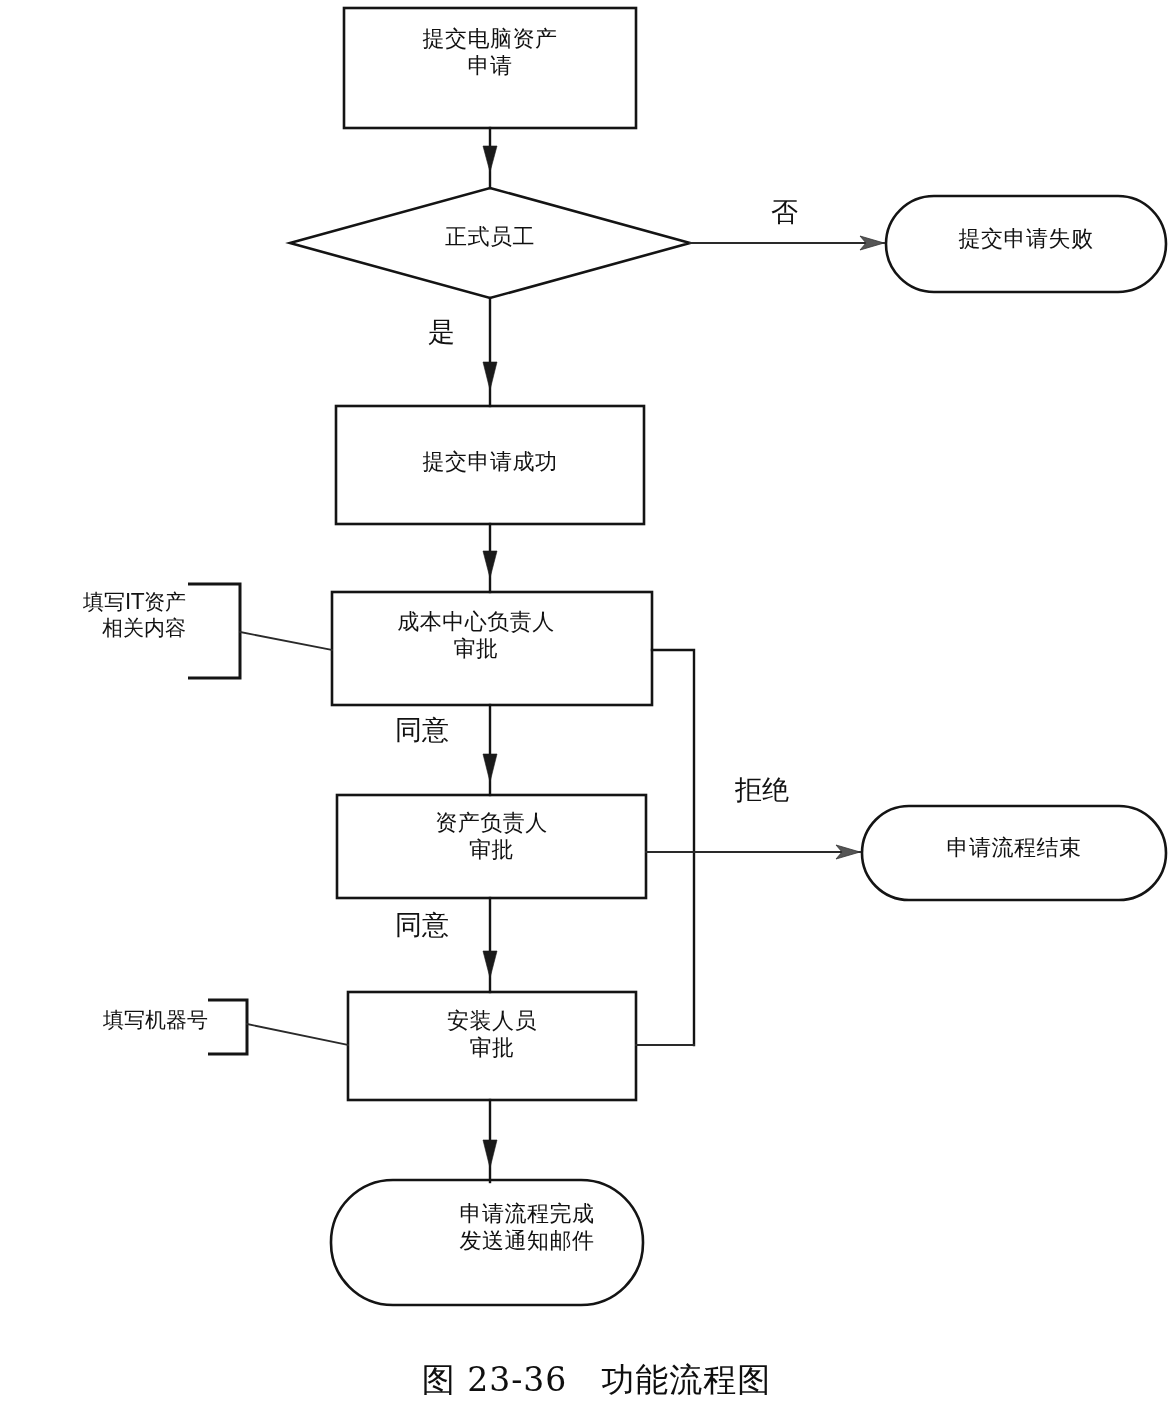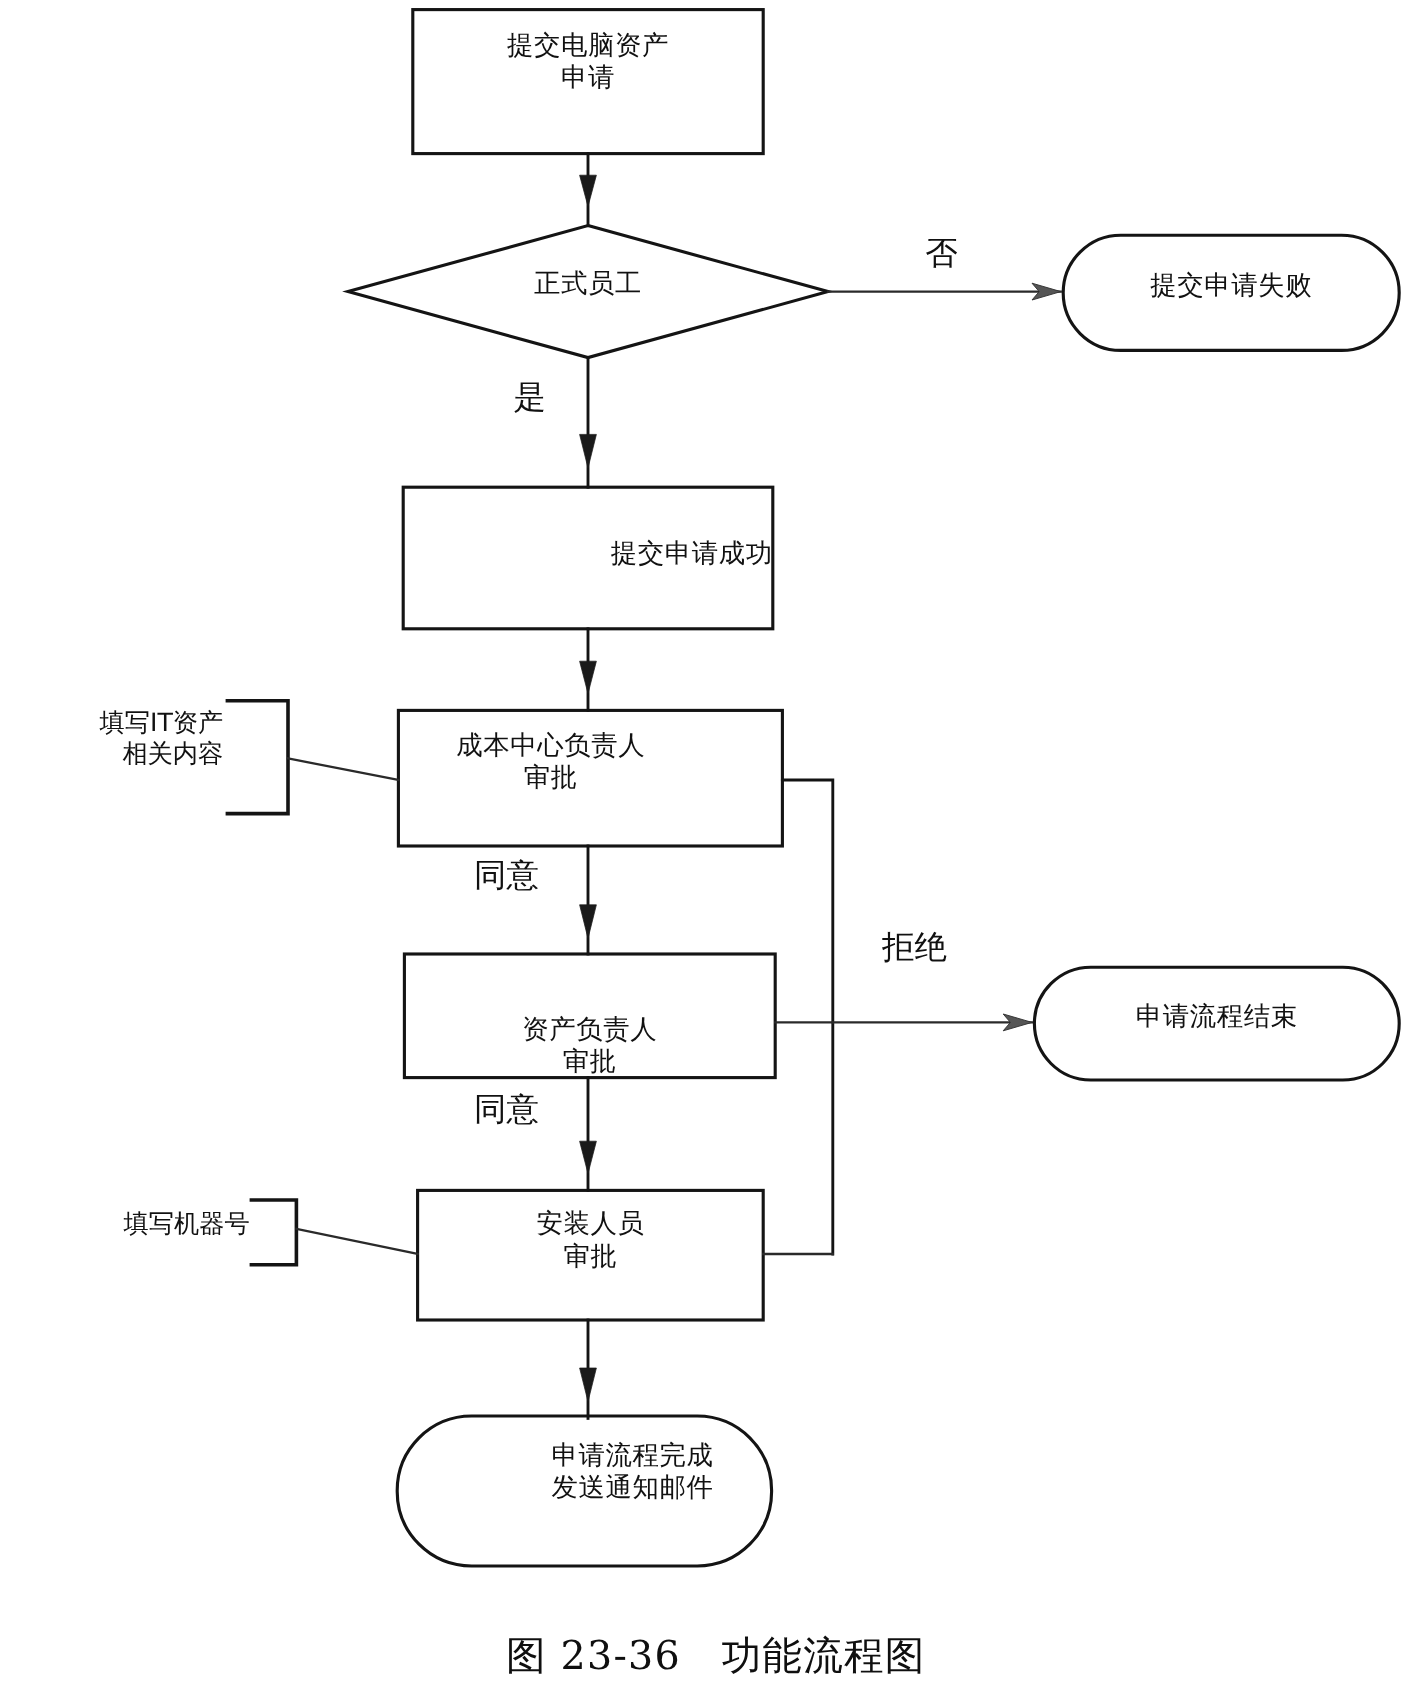--- a/index.html
+++ b/index.html
@@ -160,26 +160,26 @@
 
   </svg>
 
   <div class="node-text" style="left:344px; top:26px; width:292px;">提交电脑资产
 申请</div>
 
   <div class="node-text" style="left:886px; top:226px; width:280px;">提交申请失败</div>
 
   <div class="node-text" style="left:340px; top:224px; width:300px;">正式员工</div>
 
-  <div class="node-text" style="left:336px; top:449px; width:308px;text-align:right;">提交申请成功</div>
-
-  <div class="node-text" style="left:332px; top:609px; width:254px;">成本中心负责人
+  <div class="node-text" style="left:336px; top:449px; width:308px;">提交申请成功</div>
+
+  <div class="node-text" style="left:349px; top:609px; width:254px;">成本中心负责人
 审批</div>
 
-  <div class="node-text" style="left:337px; top:810px; width:309px;margin-top:36px;">资产负责人
+  <div class="node-text" style="left:337px; top:810px; width:309px;">资产负责人
 审批</div>
 
   <div class="node-text" style="left:862px; top:835px; width:304px;">申请流程结束</div>
 
   <div class="node-text" style="left:348px; top:1008px; width:288px;">安装人员
 审批</div>
 
   <div class="node-text" style="left:331px; top:1201px; width:312px;padding-left:40px;">申请流程完成
 发送通知邮件</div>
 

